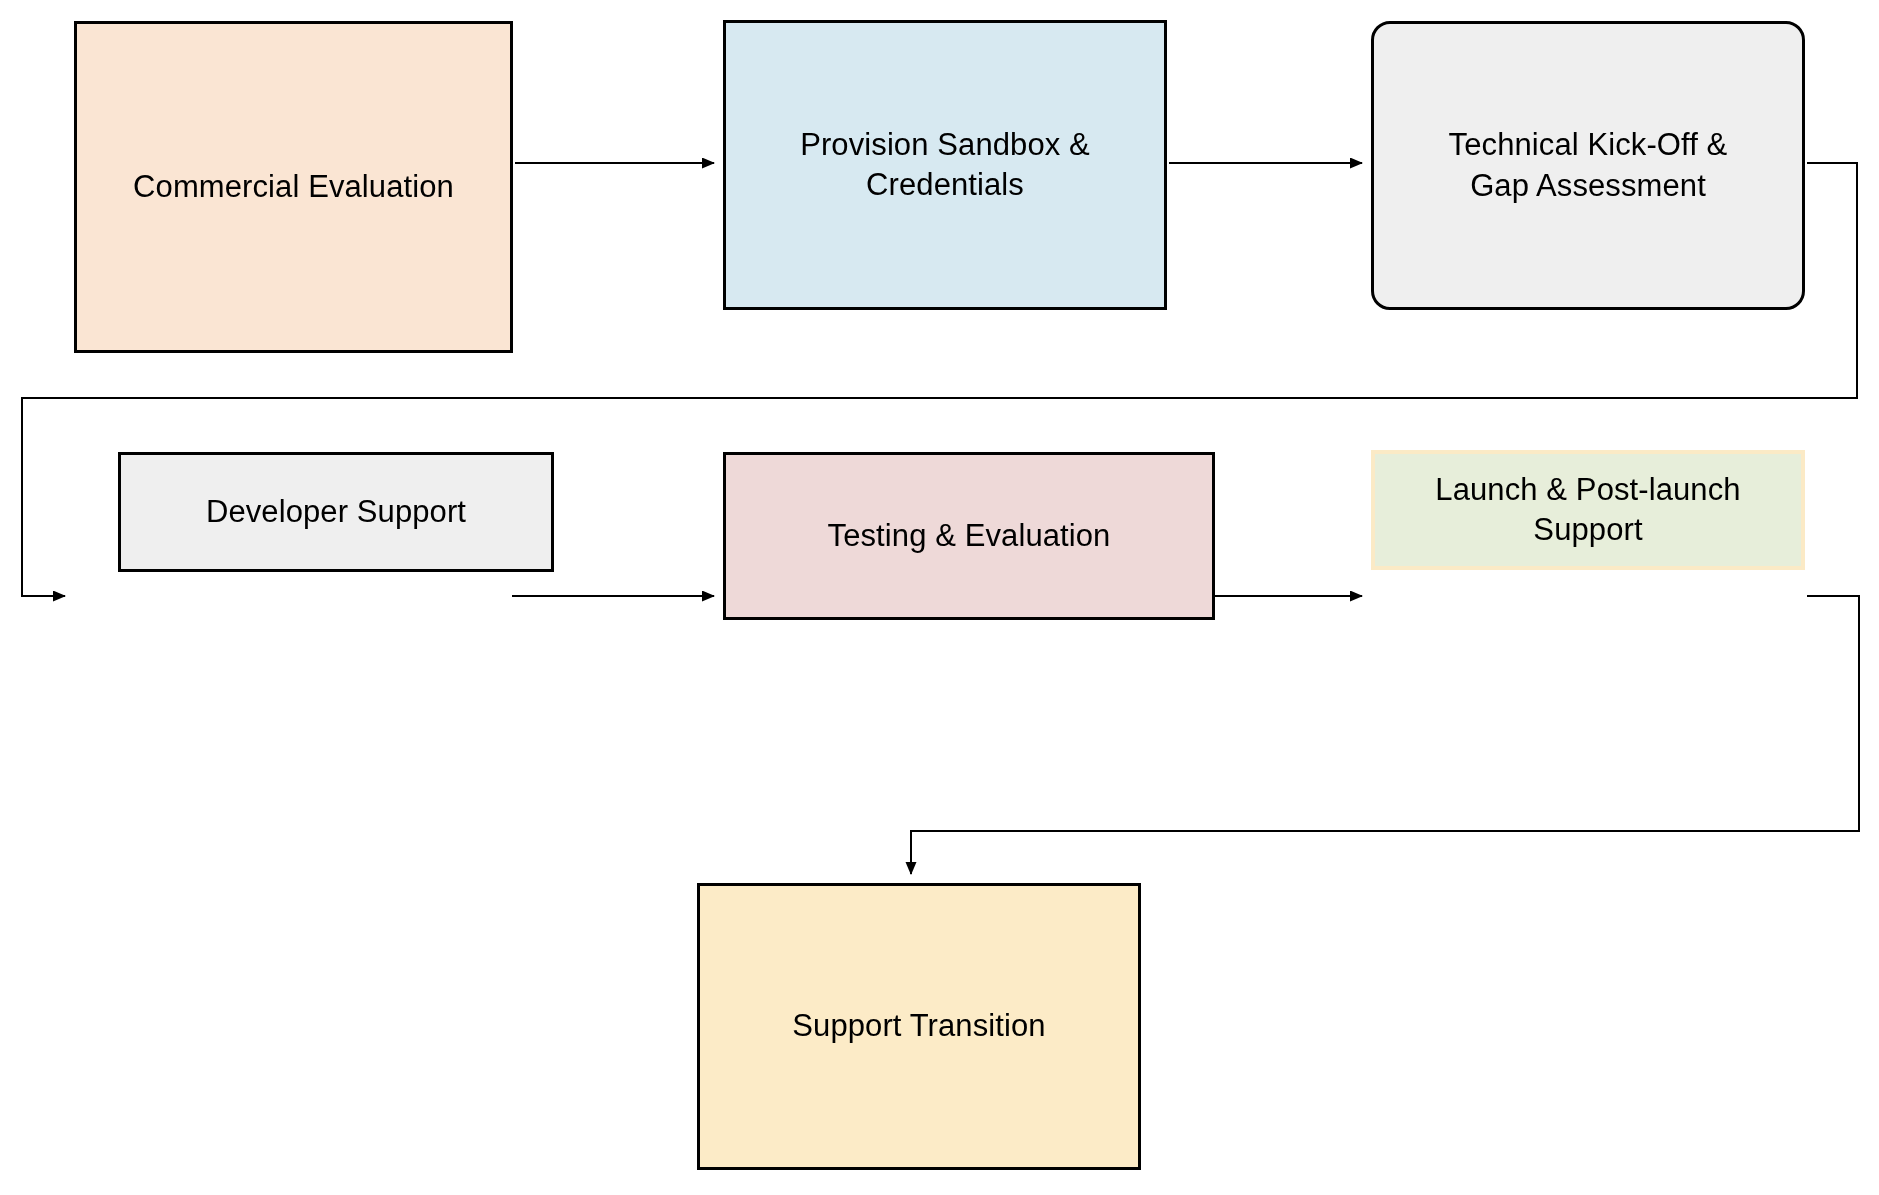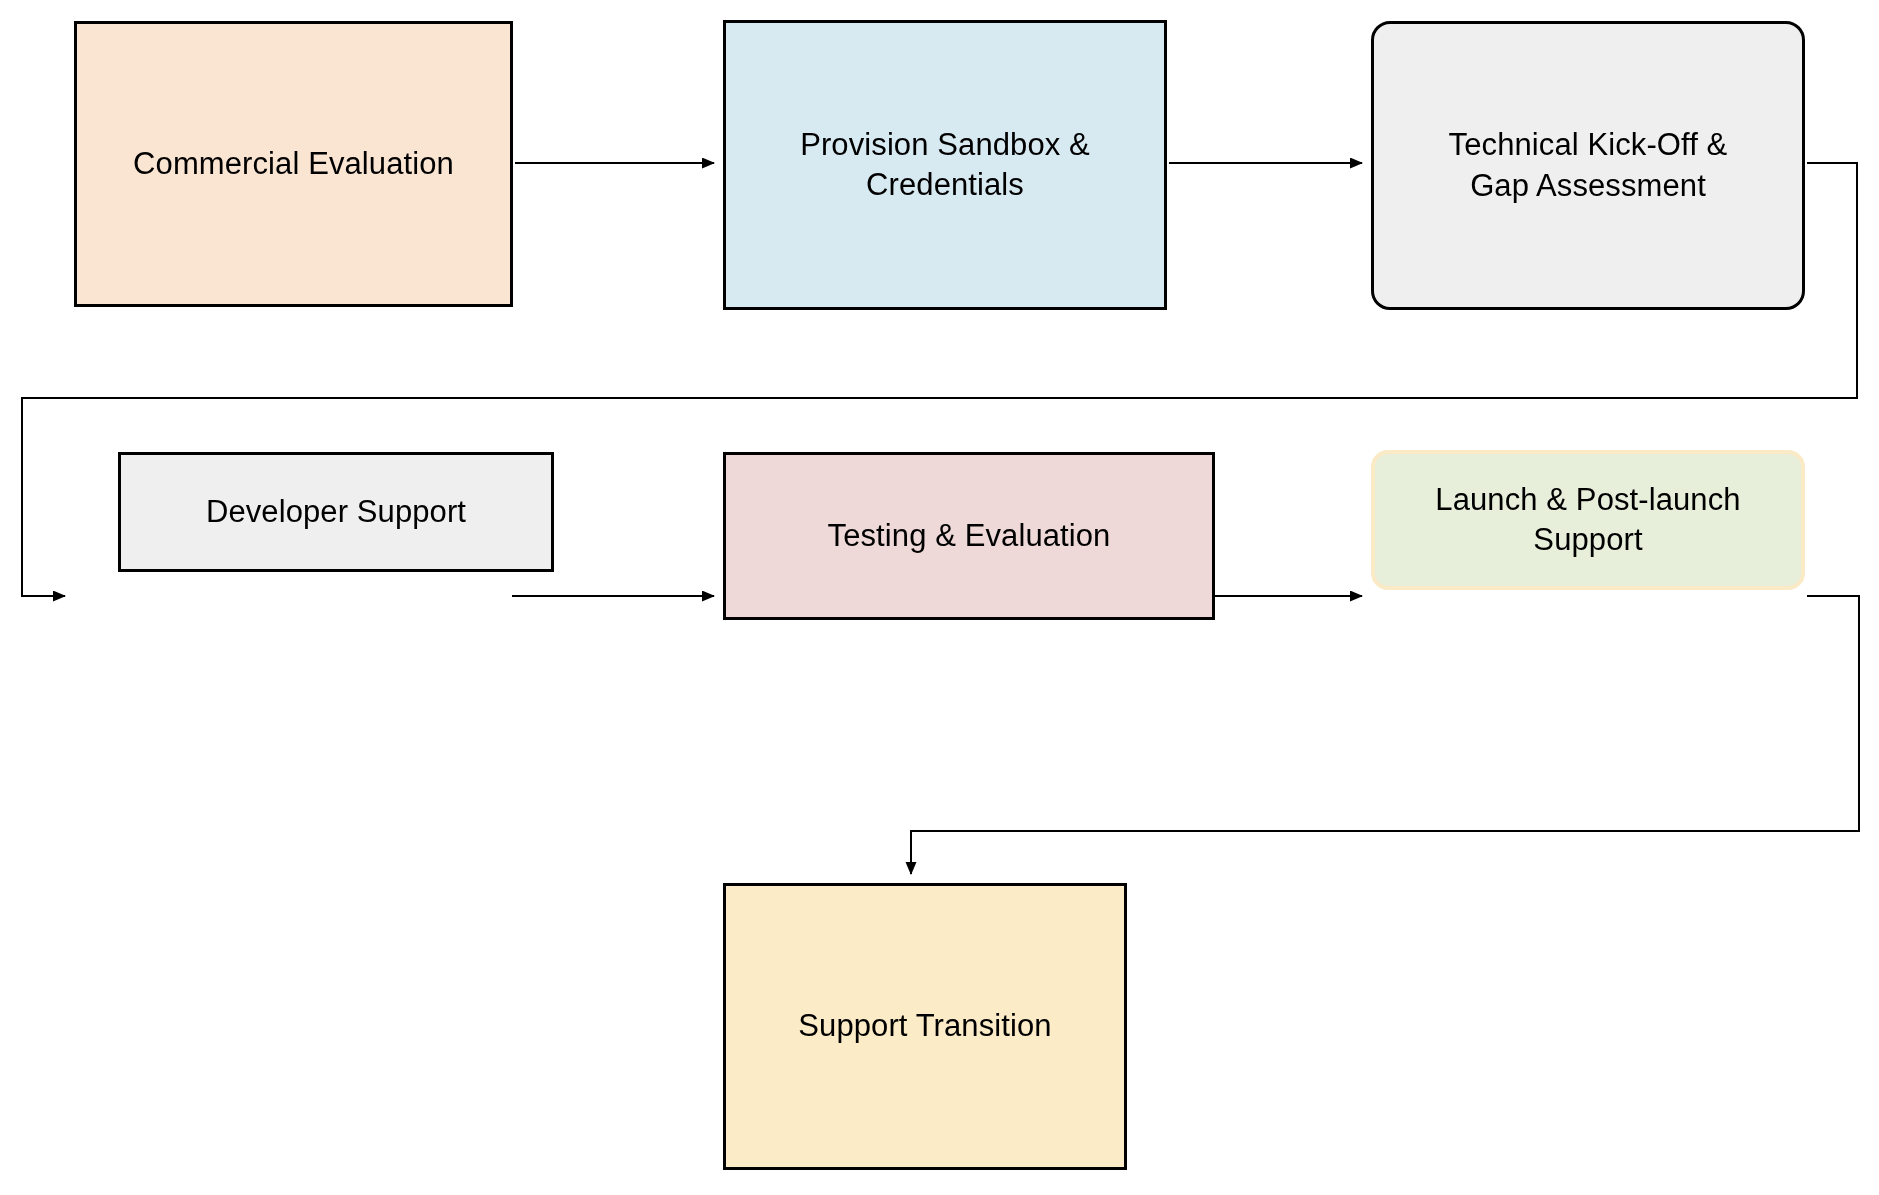--- a/index.html
+++ b/index.html
@@ -68,39 +68,39 @@
         <polyline points="515,163 714,163" fill="none" stroke="#000000" stroke-width="2" stroke-linejoin="miter" marker-end="url(#arrow-right)"></polyline>
         <polyline points="1169,163 1362,163" fill="none" stroke="#000000" stroke-width="2" stroke-linejoin="miter" marker-end="url(#arrow-right)"></polyline>
         <polyline points="1807,163 1857,163 1857,398 22,398 22,596 65,596" fill="none" stroke="#000000" stroke-width="2" stroke-linejoin="miter" marker-end="url(#arrow-right)"></polyline>
         <polyline points="512,596 714,596" fill="none" stroke="#000000" stroke-width="2" stroke-linejoin="miter" marker-end="url(#arrow-right)"></polyline>
         <polyline points="1169,596 1362,596" fill="none" stroke="#000000" stroke-width="2" stroke-linejoin="miter" marker-end="url(#arrow-right)"></polyline>
         <polyline points="1807,596 1859,596 1859,831 911,831 911,874" fill="none" stroke="#000000" stroke-width="2" stroke-linejoin="miter" marker-end="url(#arrow-down)"></polyline>
       </g>
   </svg>
 
   <div id="node-layer">
-      <div class="node node-solid" style="left: 74px; top: 21px; width: 439px; height: 286px; background: rgb(250, 229, 211); border-color: rgb(0, 0, 0);">
+      <div class="node node-solid" style="left: 74px; top: 21px; width: 439px; height: 332px; background: rgb(250, 229, 211); border-color: rgb(0, 0, 0);">
         <span class="label">Commercial Evaluation</span>
       </div>
       <div class="node node-solid" style="left: 723px; top: 20px; width: 444px; height: 290px; background: rgb(215, 233, 241); border-color: rgb(0, 0, 0);">
         <span class="label">Provision Sandbox &amp;
 Credentials</span>
       </div>
       <div class="node node-solid" style="left: 1371px; top: 21px; width: 434px; height: 289px; background: rgb(239, 239, 239); border-color: rgb(0, 0, 0); border-radius: 19px;">
         <span class="label">Technical Kick-Off &amp;
 Gap Assessment</span>
       </div>
       <div class="node node-solid" style="left: 74px; top: 452px; width: 436px; height: 120px; background: rgb(239, 239, 239); border-color: rgb(0, 0, 0); margin-left: 44px;">
         <span class="label">Developer Support</span>
       </div>
       <div class="node node-solid" style="left: 723px; top: 452px; width: 492px; height: 168px; background: rgb(238, 217, 216); border-color: rgb(0, 0, 0);">
         <span class="label">Testing &amp; Evaluation</span>
       </div>
-      <div class="node node-soft" style="left: 1371px; top: 450px; width: 434px; height: 140px; background: rgb(231, 238, 218); border-color: rgb(251, 234, 198); border-radius: 17px;">
+      <div class="node node-soft" style="left: 1371px; top: 450px; width: 434px; height: 120px; background: rgb(231, 238, 218); border-color: rgb(251, 234, 198);">
         <span class="label">Launch &amp; Post-launch
 Support</span>
       </div>
-      <div class="node node-solid" style="left: 723px; top: 883px; width: 404px; height: 287px; background: rgb(252, 235, 199); border-color: rgb(0, 0, 0);">
+      <div class="node node-solid" style="left: 697px; top: 883px; width: 444px; height: 287px; background: rgb(252, 235, 199); border-color: rgb(0, 0, 0);">
         <span class="label">Support Transition</span>
       </div>
     </div>
 
 </div>
 
 </body></html>

